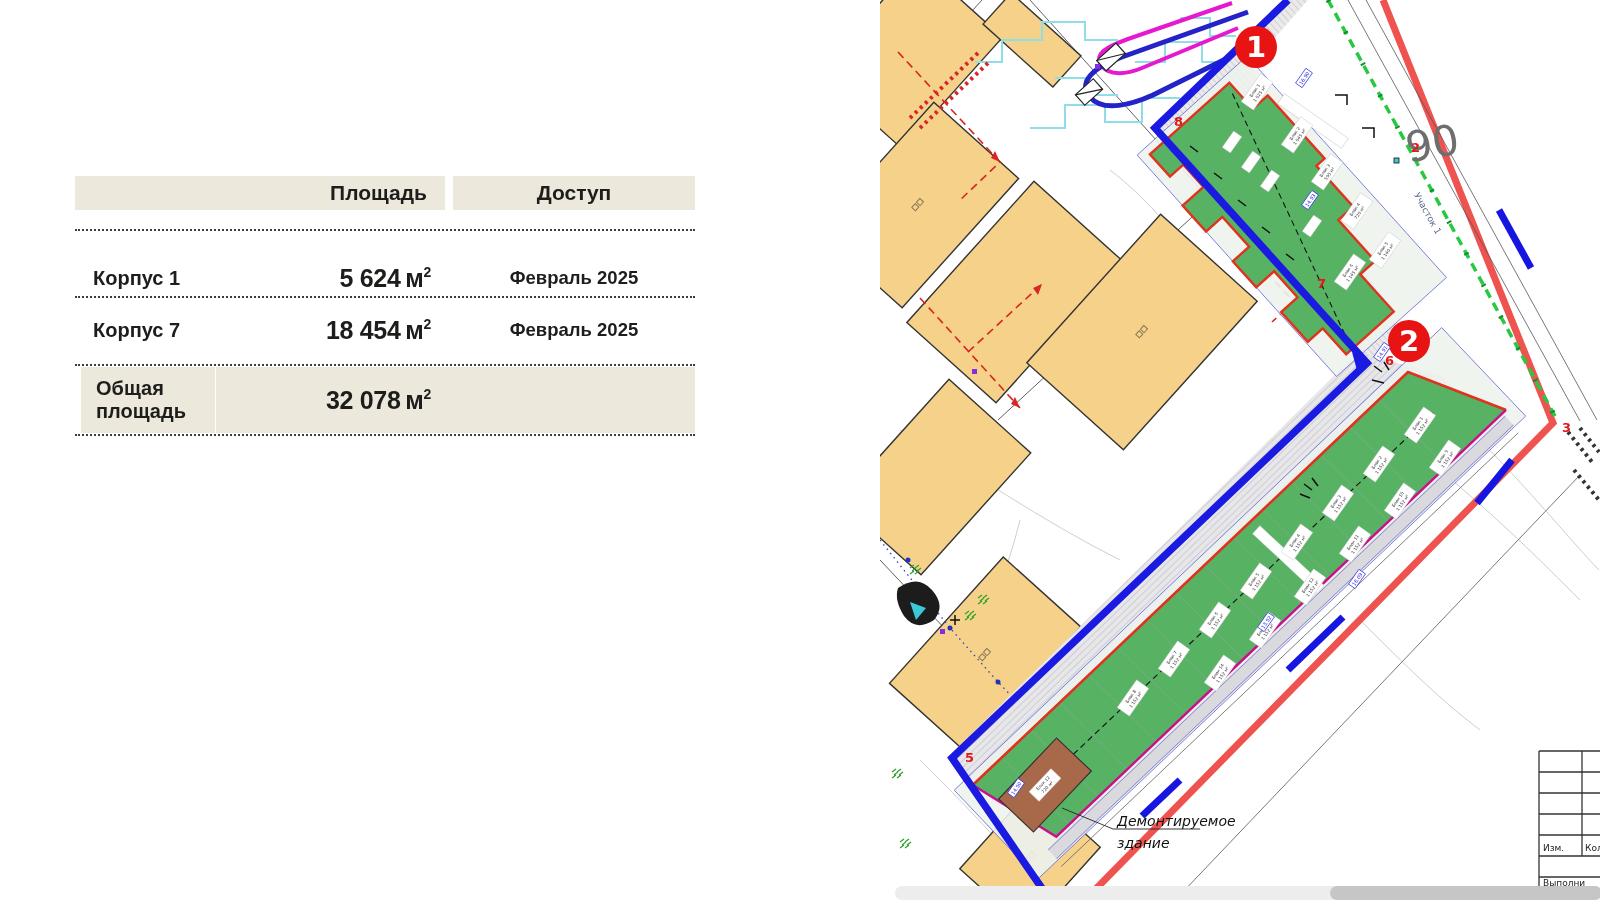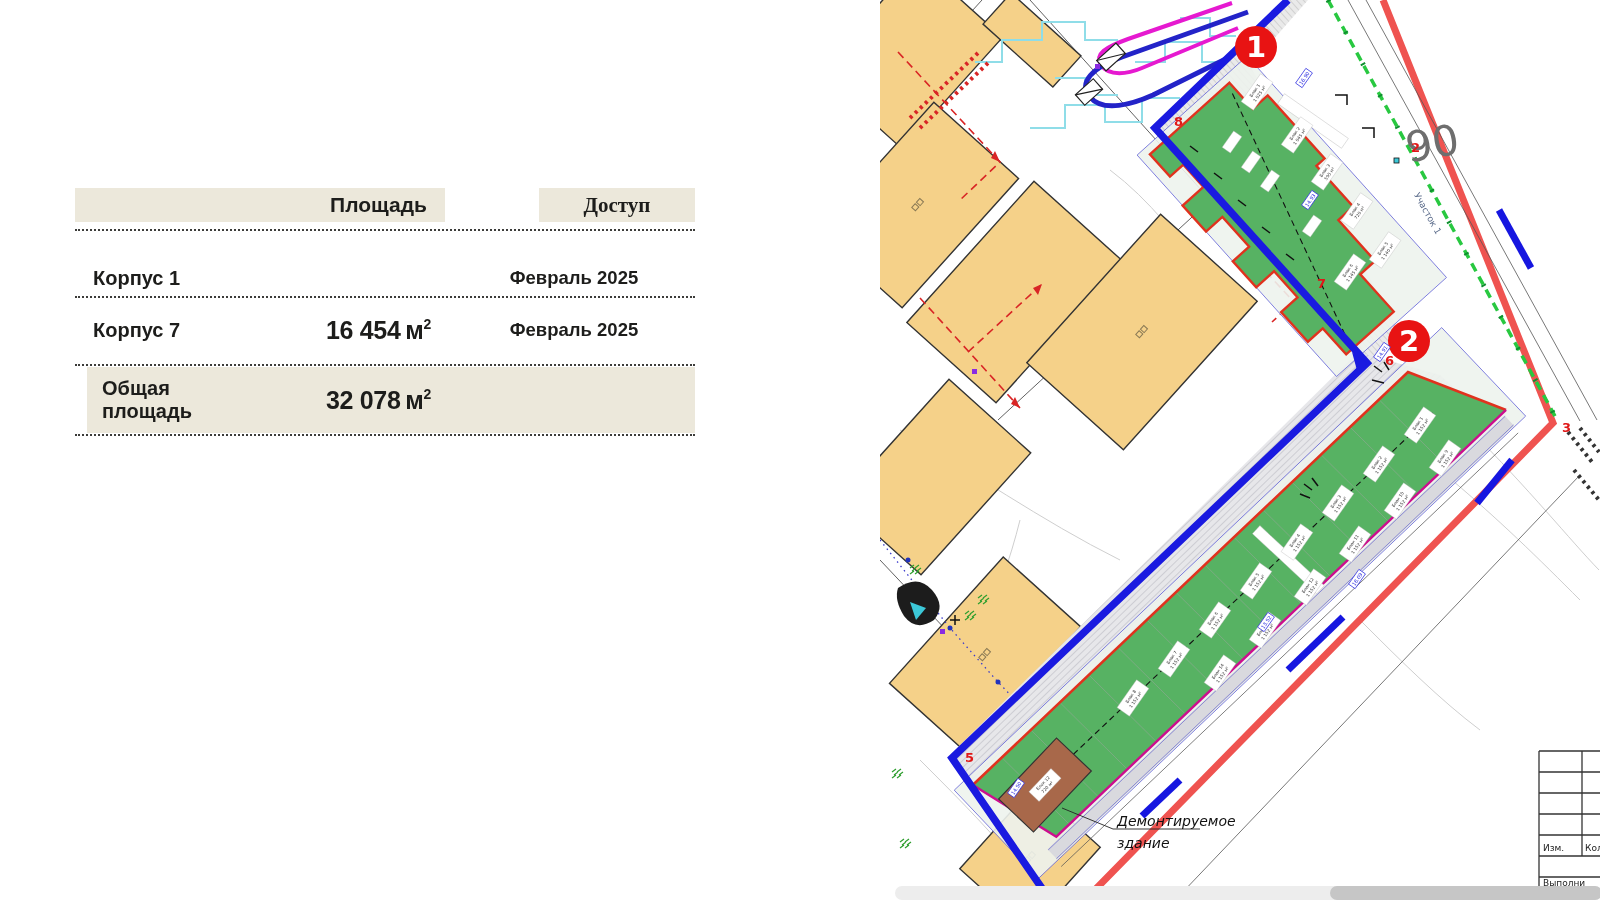--- a/index.html
+++ b/index.html
@@ -1,33 +1,33 @@
 <!DOCTYPE html>
 <html><head>
 <meta charset="utf-8">
 <style>
   html,body{margin:0;padding:0;background:#fff;}
   #screen{position:relative;width:1600px;height:900px;background:#fff;overflow:hidden;
           font-family:"Liberation Sans",sans-serif;}
   
   #area-table{position:absolute;left:75px;top:176px;width:620px;color:#1d1d1b;}
-  .thead{position:absolute;left:0;top:12px;width:620px;height:34px;display:flex;gap:43px;}
+  .thead{position:absolute;left:0;top:0;width:620px;height:34px;display:flex;}
   .hcell{background:#ece8db;font-weight:700;font-size:21px;display:flex;align-items:center;}
   .h1{width:370px;justify-content:flex-end;padding-right:18px;box-sizing:border-box;}
   .hgap{width:8px;background:#fff;}
-  .h2{flex:1;justify-content:center;font-family:Liberation Serif, serif;}
+  .h2{flex:1;justify-content:center;}
   .sep{position:absolute;left:0;width:620px;border-top:2px dotted #3c3c3a;}
   .trow{position:absolute;left:0;width:620px;}
   .rlabel{position:absolute;left:18px;top:50%;transform:translateY(-50%);font-weight:700;font-size:20px;}
   .rval{position:absolute;left:0;width:356px;top:50%;transform:translateY(-50%);
         text-align:right;font-weight:700;font-size:25px;letter-spacing:-0.3px;}
   .rval sup{font-size:14px;}
   .racc{position:absolute;left:378px;width:242px;top:50%;transform:translateY(-50%);
         text-align:center;font-size:18.5px;font-weight:bold;}
-  .beige-label{position:absolute;left:12px;top:0;width:134px;height:66px;background:#ece8db;
+  .beige-label{position:absolute;left:6px;top:0;width:134px;height:66px;background:#ece8db;
         display:flex;align-items:center;}
   .beige-label span{padding-left:15px;font-weight:700;font-size:20px;line-height:1.15;}
   .beige-val{position:absolute;left:141px;top:0;width:479px;height:66px;background:#ece8db;}
   
   #map-wrap{position:absolute;left:880px;top:0;width:720px;height:900px;}
   svg text{font-family:"DejaVu Sans",sans-serif;}
 </style>
 </head>
 <body>
 
@@ -35,26 +35,27 @@
 
   <div id="area-table">
     <div class="thead">
       <div class="hcell h1">Площадь</div>
       <div class="hgap"></div>
       <div class="hcell h2">Доступ</div>
     </div>
     <div class="sep" style="top:53px"></div>
     <div class="trow" style="top:69px;height:65px">
       <div class="rlabel">Корпус 1</div>
+      <div class="rval"><span>5 624</span> <span>м</span><sup>2</sup></div>
       <div class="racc">Февраль 2025</div>
     </div>
     <div class="sep" style="top:120px"></div>
     <div class="trow" style="top:121px;height:66px">
       <div class="rlabel">Корпус 7</div>
-      <div class="rval"><span>16 454</span> <span>м</span><sup>2</sup></div>
+      <div class="rval"><span>18 454</span> <span>м</span><sup>2</sup></div>
       <div class="racc">Февраль 2025</div>
     </div>
     <div class="sep" style="top:188px"></div>
     <div class="trow" style="top:191px;height:66px">
       <div class="beige-label">
           <span>Общая площадь</span>
         </div>
       <div class="beige-val"></div>
       <div class="rval"><span>32 078</span> <span>м</span><sup>2</sup></div>
     </div>

